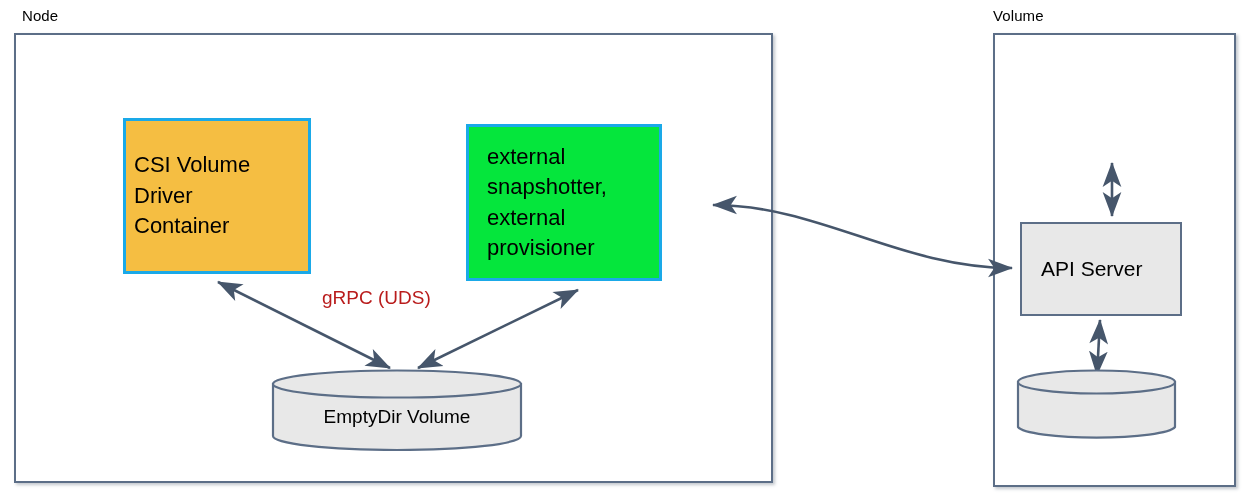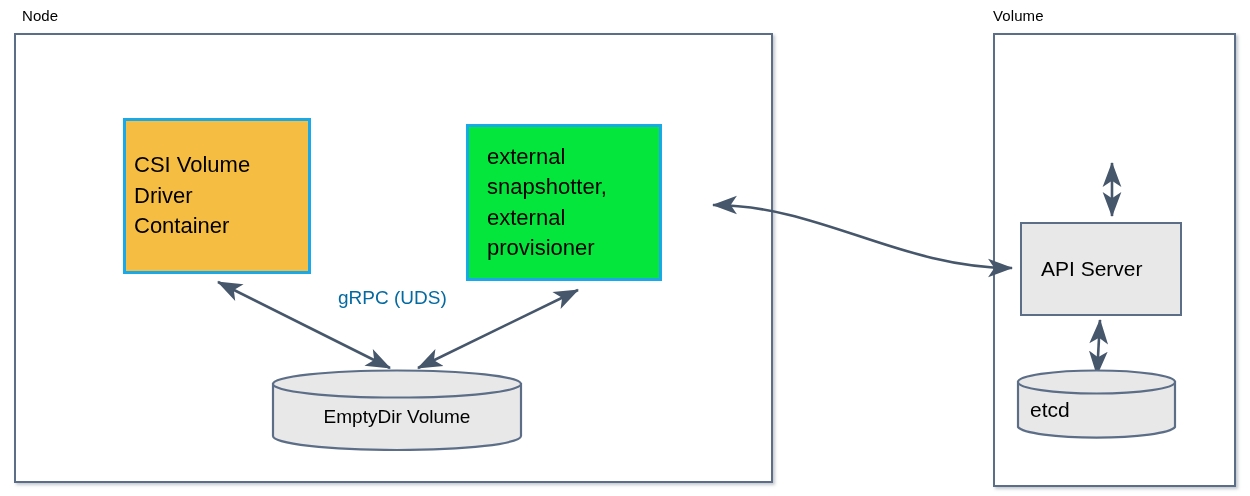--- a/index.html
+++ b/index.html
@@ -84,23 +84,22 @@
   .cyl-label {
     position: absolute;
     font-size: 19px;
     color: #000000;
     white-space: nowrap;
     text-align: center;
   }
   .edge-label {
     position: absolute;
     font-size: 19px;
-    color: #0369a1;
+    color: #b91c1c;
     white-space: nowrap;
-    margin-left: 16px;
   }
 </style>
 </head>
 <body>
 
 <div id="canvas">
 
   <div class="group-label" style="left:22px; top:7px;">Node</div>
 
   <div class="group-label" style="left:993px; top:7px;">Volume</div>
@@ -158,15 +157,14 @@
   <div class="graybox" style="left:1020px; top:222px; width:162px; height:94px; padding-left:19px;">
     <span class="txt">API Server</span>
   </div>
 
   <div class="cylinder" style="left:1016px; top:369px; width:161px; height:74px;">
     <svg width="161" height="74" viewBox="0 0 161 74">
       <path d="M2,13 L2,58 A79,12 0 0 0 159,58 L159,13 Z" fill="#e8e8e8" stroke="#5c6e87" stroke-width="2.2"></path>
       <ellipse cx="80.5" cy="13" rx="78.5" ry="11.5" fill="#e8e8e8" stroke="#5c6e87" stroke-width="2.2"></ellipse>
     </svg>
   </div>
-  <div class="cyl-label" style="left:1030px; top:398px; width:161px; text-align:left; font-size:21px;">etcd</div>
 
 </div>
 
 </body></html>

